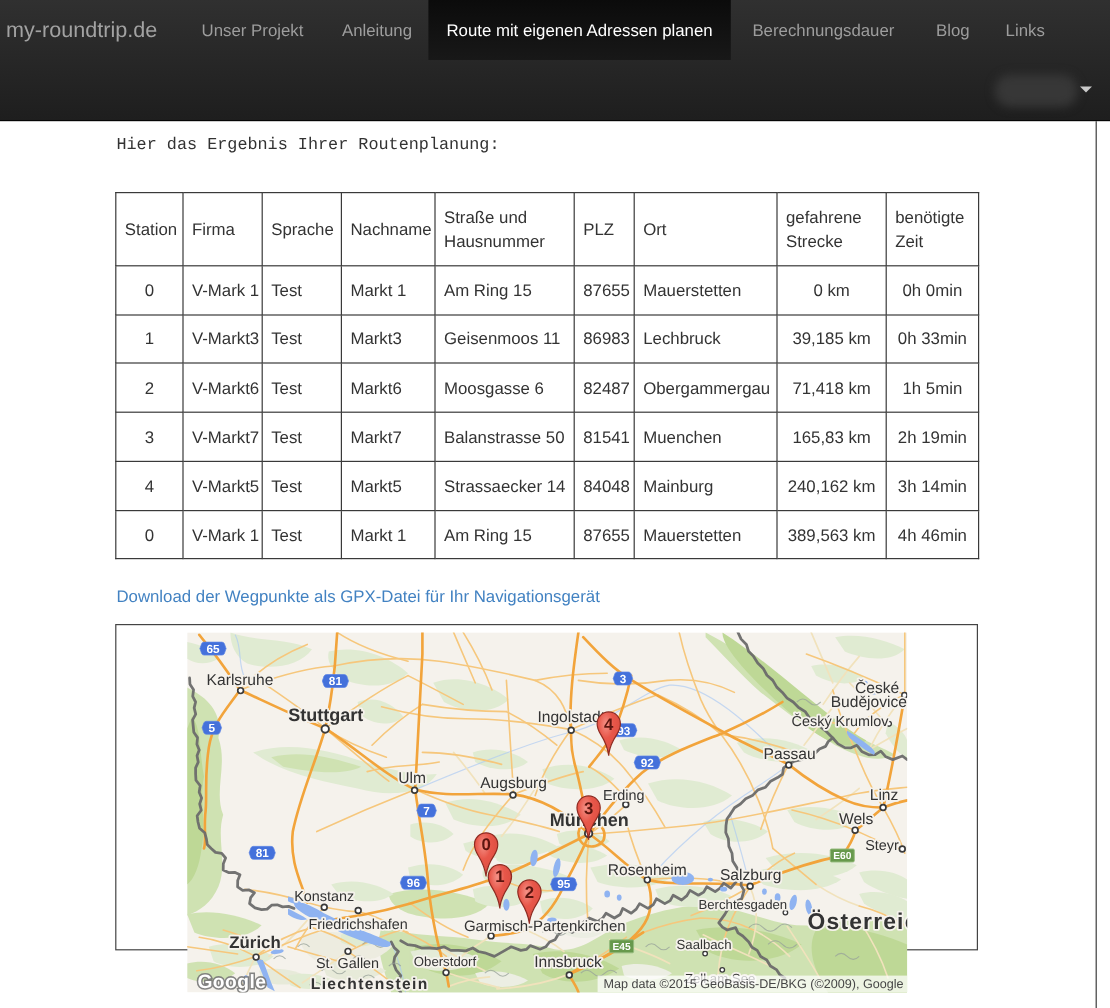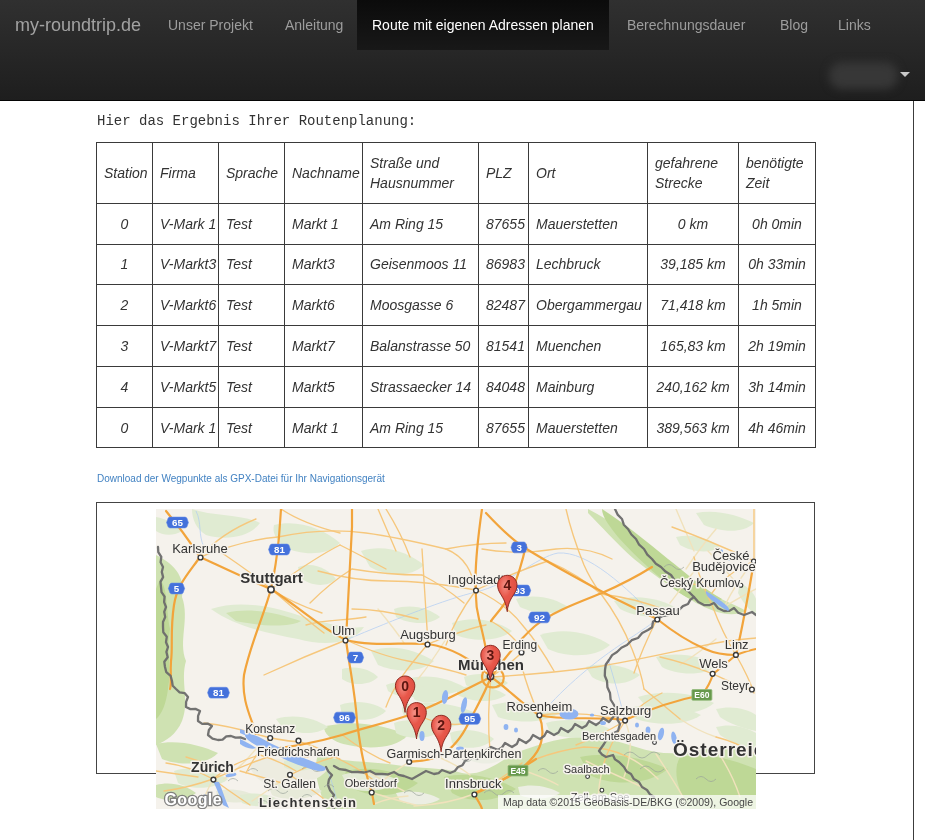--- a/index.html
+++ b/index.html
@@ -4,38 +4,38 @@
 <title>my-roundtrip.de</title>
 <style>
 * { box-sizing: border-box; }
 html,body { margin:0; padding:0; background:#fff; font-family:"Liberation Sans", sans-serif; }
 body { width:925px; height:840px; position:relative; overflow:hidden; color:#333; }
 
 .navbar { position:absolute; top:0; left:0; width:925px; height:101px;
   background:linear-gradient(to bottom,#303030 0%,#1e1e1e 100%);
   border-bottom:1px solid #050505; }
 .nav-row1 { position:absolute; top:0; left:0; height:50px; width:100%; }
-.brand { position:absolute; left:15px; top:0; height:50px; line-height:50px; font-size:18px; color:#a2a2a2; }
+.brand { position:absolute; left:5px; top:0; height:50px; line-height:50px; font-size:18px; color:#a2a2a2; }
 .nav-item { position:absolute; top:0; height:50px; line-height:50px; font-size:14px; color:#9d9d9d; padding:0 15px; white-space:nowrap; }
 .nav-item.active { background:linear-gradient(to bottom,#0b0b0b 0%,#181818 100%); color:#fff; }
 .nav-row2 { position:absolute; top:50px; left:0; height:50px; width:100%; }
 .sprache { position:absolute; right:98px; top:0; height:50px; line-height:50px; font-size:14px; color:#9d9d9d; }
 .caret { display:inline-block; width:0; height:0; border-left:4px solid transparent; border-right:4px solid transparent; border-top:4px solid #9d9d9d; vertical-align:middle; margin-left:4px; }
 .blob { position:absolute; left:829px; top:62px; width:69px; height:27px; background:#373737; border-radius:13px; filter:blur(4px); }
 .caret2 { position:absolute; left:900px; top:72px; width:0; height:0; border-left:5px solid transparent; border-right:5px solid transparent; border-top:5px solid #c9c9c9; }
 
 .rightline { position:absolute; left:913px; top:101px; width:1px; height:739px; background:#3c3c3c; }
 
 .content { position:absolute; left:96px; top:101px; width:719px; }
 .intro { margin:10px 0 0 1px; font-size:14px; line-height:20px; color:#333;font-family:Liberation Mono, monospace; }
-table.res { border-collapse:collapse; margin-top:11px; width:719px; table-layout:fixed; font-size:14px; color:#333;font-style:italic; }
+table.res { border-collapse:collapse; margin-top:29px; width:719px; table-layout:fixed; font-size:14px; color:#333; }
 table.res th, table.res td { border:1px solid #3a3a3a; padding:9.9px 7px; line-height:20px; vertical-align:middle; font-weight:normal; text-align:left; }
 table.res td { white-space:nowrap; }
 table.res td.c, table.res th.c { text-align:center; }
-.dl { margin:21px 0 0 1px; font-size:10px; line-height:20px; }
+.dl { margin:21px 0 0 1px; font-size:14px; line-height:20px; }
 .dl a { color:#4282c2; text-decoration:none; }
 .mapbox { margin-top:13px; border:1px solid #444; width:719px; height:272px; text-align:center; padding:6px 0 0 0; }
 </style>
 </head>
 <body>
 <div class="navbar">
   <div class="nav-row1">
     <span class="brand">my-roundtrip.de</span>
     <span class="nav-item" style="left:153px;">Unser Projekt</span>
     <span class="nav-item" style="left:270px;">Anleitung</span>

